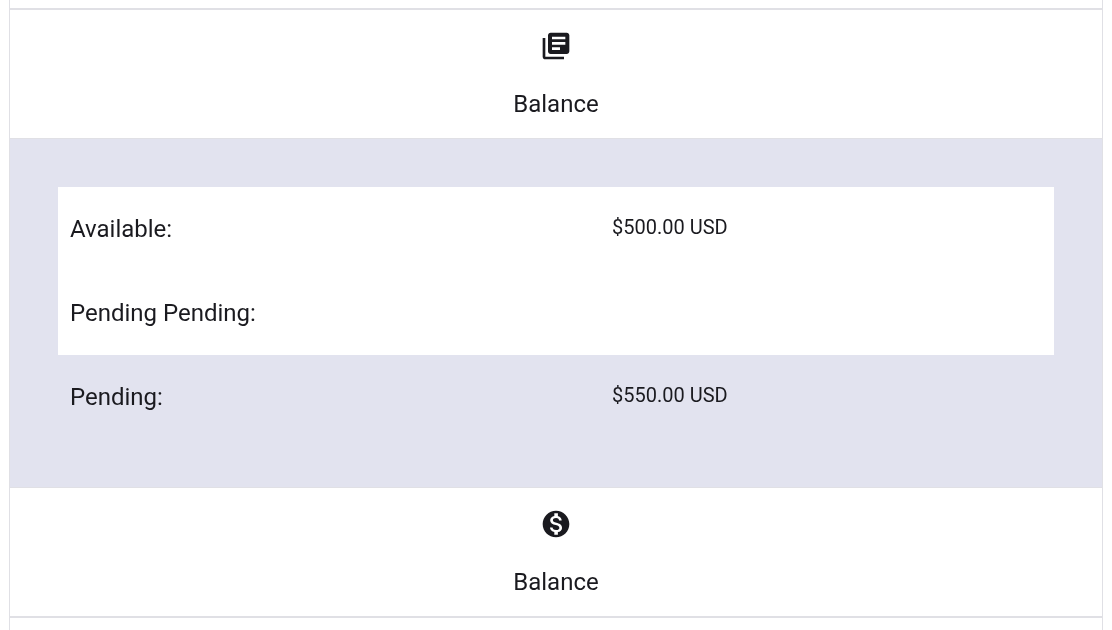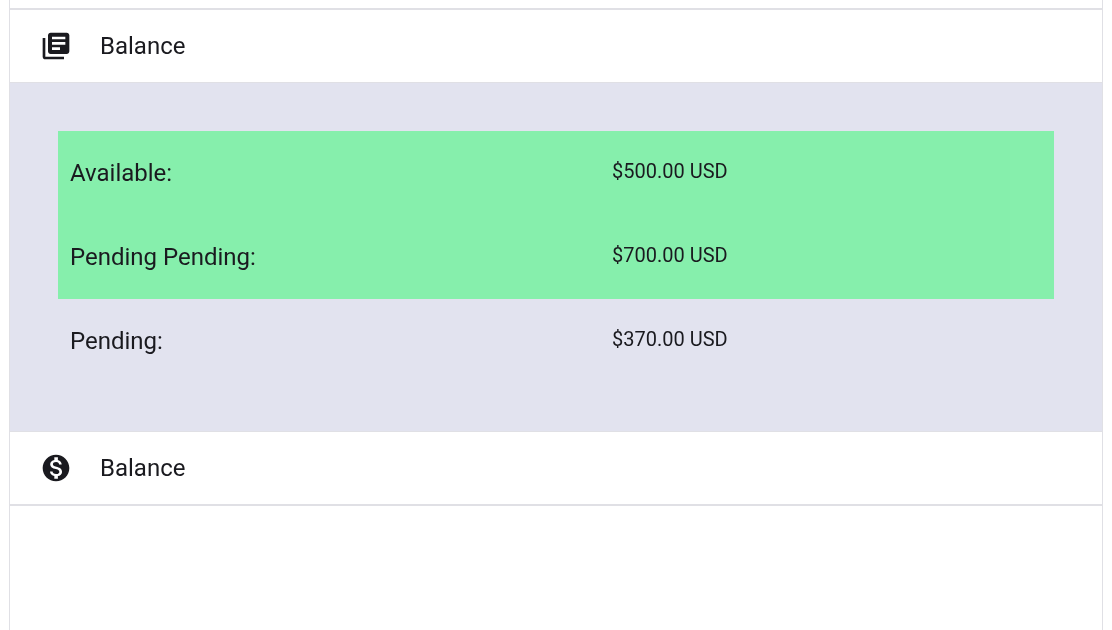--- a/index.html
+++ b/index.html
@@ -22,20 +22,21 @@
       background: #fff;
     }
     .section-header {
       display: flex;
       align-items: center;
       gap: 28px;
       padding: 20px 30px;
       background: #fff;
       border-top: 1px solid #e0e0e5;
       border-bottom: 1px solid #e0e0e5;
+      flex-direction: column;
     }
     .section-header .icon {
       width: 32px;
       height: 32px;
       display: flex;
       align-items: center;
       justify-content: center;
       flex-shrink: 0;
     }
     .section-header .title {
@@ -45,21 +46,21 @@
     }
     .balance-body {
       background: #e2e3ef;
       padding: 48px;
     }
     .balance-row {
       display: flex;
       padding: 28px 0 28px 12px;
     }
     .balance-row.stripe {
-      background: #86efac;
+      background: #ffffff;
     }
     .balance-label {
       width: 542px;
       font-size: 24px;
       font-weight: 400;
       color: #1a1a1f;
     }
     .balance-value {
       font-size: 20px;
       font-weight: 400;
@@ -90,25 +91,24 @@
     <span class="title">Balance</span>
   </div>
 
   <div class="balance-body">
     <div class="balance-row stripe">
       <span class="balance-label">Available:</span>
       <span class="balance-value">$500.00 USD</span>
     </div>
     <div class="balance-row stripe">
       <span class="balance-label">Pending Pending:</span>
-      <span class="balance-value">$700.00 USD</span>
     </div>
     <div class="balance-row">
       <span class="balance-label">Pending:</span>
-      <span class="balance-value">$370.00 USD</span>
+      <span class="balance-value">$550.00 USD</span>
     </div>
   </div>
 
   <div class="section-header">
     <span class="icon">
       <svg viewBox="0 0 24 24" width="32" height="32" fill="#1a1a1f">
         <path d="M12 2C6.48 2 2 6.48 2 12s4.48 10 10 10 10-4.48 10-10S17.52 2 12 2zm1.41 16.09V20h-2.67v-1.93c-1.71-.36-3.16-1.46-3.27-3.4h1.96c.1 1.05.82 1.87 2.65 1.87 1.96 0 2.4-.98 2.4-1.59 0-.83-.44-1.61-2.67-2.14-2.48-.6-4.18-1.62-4.18-3.67 0-1.72 1.39-2.84 3.11-3.21V4h2.67v1.95c1.86.45 2.79 1.86 2.85 3.39H14.3c-.05-1.11-.64-1.87-2.22-1.87-1.5 0-2.4.68-2.4 1.64 0 .84.65 1.39 2.67 1.91s4.18 1.39 4.18 3.91c-.01 1.83-1.38 2.83-3.12 3.16z"></path>
       </svg>
     </span>
     <span class="title">Balance</span>

